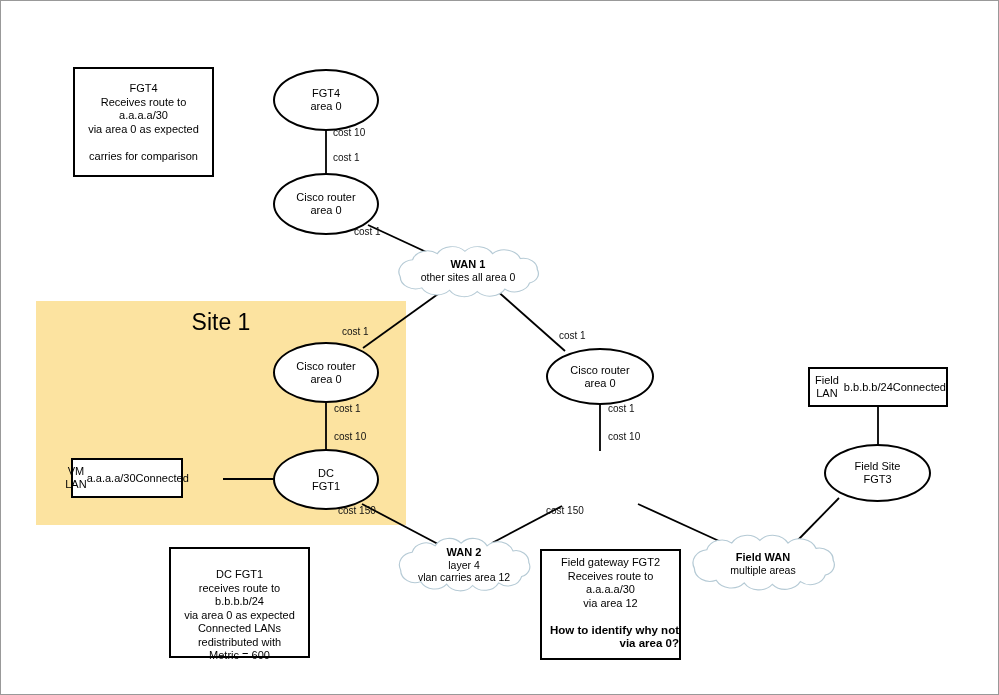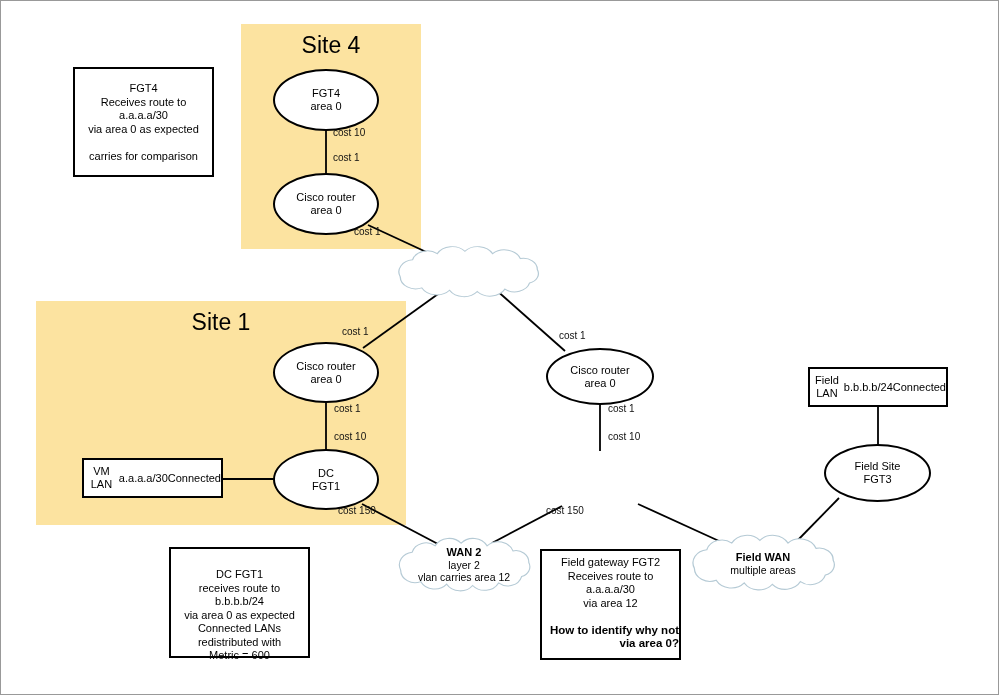--- a/index.html
+++ b/index.html
@@ -32,23 +32,20 @@
   .nbold { font-weight: bold; font-size: 11.5px; text-align: right; }
   .cloud-label { position: absolute; text-align: center; z-index: 2; font-size: 10.5px; line-height: 12px; }
   .cloud-name { font-weight: bold; font-size: 11px; line-height: 13px; }
   .cost { position: absolute; font-size: 10px; line-height: 11px; color: #111; z-index: 2; white-space: nowrap; }
 </style>
 </head>
 <body>
 
 <div class="canvas">
 
-  <div class="site" style="left:240px;top:23px;width:180px;height:225px">
-    <div class="site-title">Site 4</div>
-  </div>
   <div class="site" style="left:35px;top:300px;width:370px;height:224px">
     <div class="site-title">Site 1</div>
   </div>
 
   <svg class="layer" width="999" height="695" viewBox="0 0 999 695">
     <defs>
       <path id="cloud-shape" d="M -44 4
         A 10 10 0 0 1 -36 -10
         A 10 10 0 0 1 -20 -15
         A 11 11 0 0 1 -2 -17
@@ -103,21 +100,21 @@
   <div class="note" style="left:539px;top:548px;width:141px;height:111px;padding-top:5px">
     <div class="nline">Field gateway FGT2</div>
     <div class="nline">Receives route to</div>
     <div class="nline">a.a.a.a/30</div>
     <div class="nline">via area 12</div>
     <div class="nline"></div>
     <div class="nline nbold">How to identify why not</div>
     <div class="nline nbold">via area 0?</div>
   </div>
 
-  <div class="lanbox" style="left:81px;top:457px;width:141px;height:40px">
+  <div class="lanbox" style="left:70px;top:457px;width:112px;height:40px">
     <div>VM LAN</div>
     <div>a.a.a.a/30</div>
     <div>Connected</div>
   </div>
   <div class="lanbox" style="left:807px;top:366px;width:140px;height:40px">
     <div>Field LAN</div>
     <div>b.b.b.b/24</div>
     <div>Connected</div>
   </div>
 
@@ -139,23 +136,27 @@
   </div>
   <div class="node" style="left:545px;top:347px;width:108px;height:57px">
     <div>Cisco router</div>
     <div>area 0</div>
   </div>
   <div class="node" style="left:823px;top:443px;width:107px;height:58px">
     <div>Field Site</div>
     <div>FGT3</div>
   </div>
 
+  <div class="cloud-label" style="left:397px;top:257px;width:140px">
+    <div class="cloud-name">WAN 1</div>
+    <div>other sites all area 0</div>
+  </div>
   <div class="cloud-label" style="left:393px;top:545px;width:140px">
     <div class="cloud-name">WAN 2</div>
-    <div>layer 2</div>
+    <div>layer 4</div>
     <div>vlan carries area 12</div>
   </div>
   <div class="cloud-label" style="left:692px;top:550px;width:140px">
     <div class="cloud-name">Field WAN</div>
     <div>multiple areas</div>
   </div>
 
   <span class="cost" style="left:332px;top:126px">cost 10</span>
   <span class="cost" style="left:332px;top:151px">cost 1</span>
   <span class="cost" style="left:353px;top:225px">cost 1</span>

